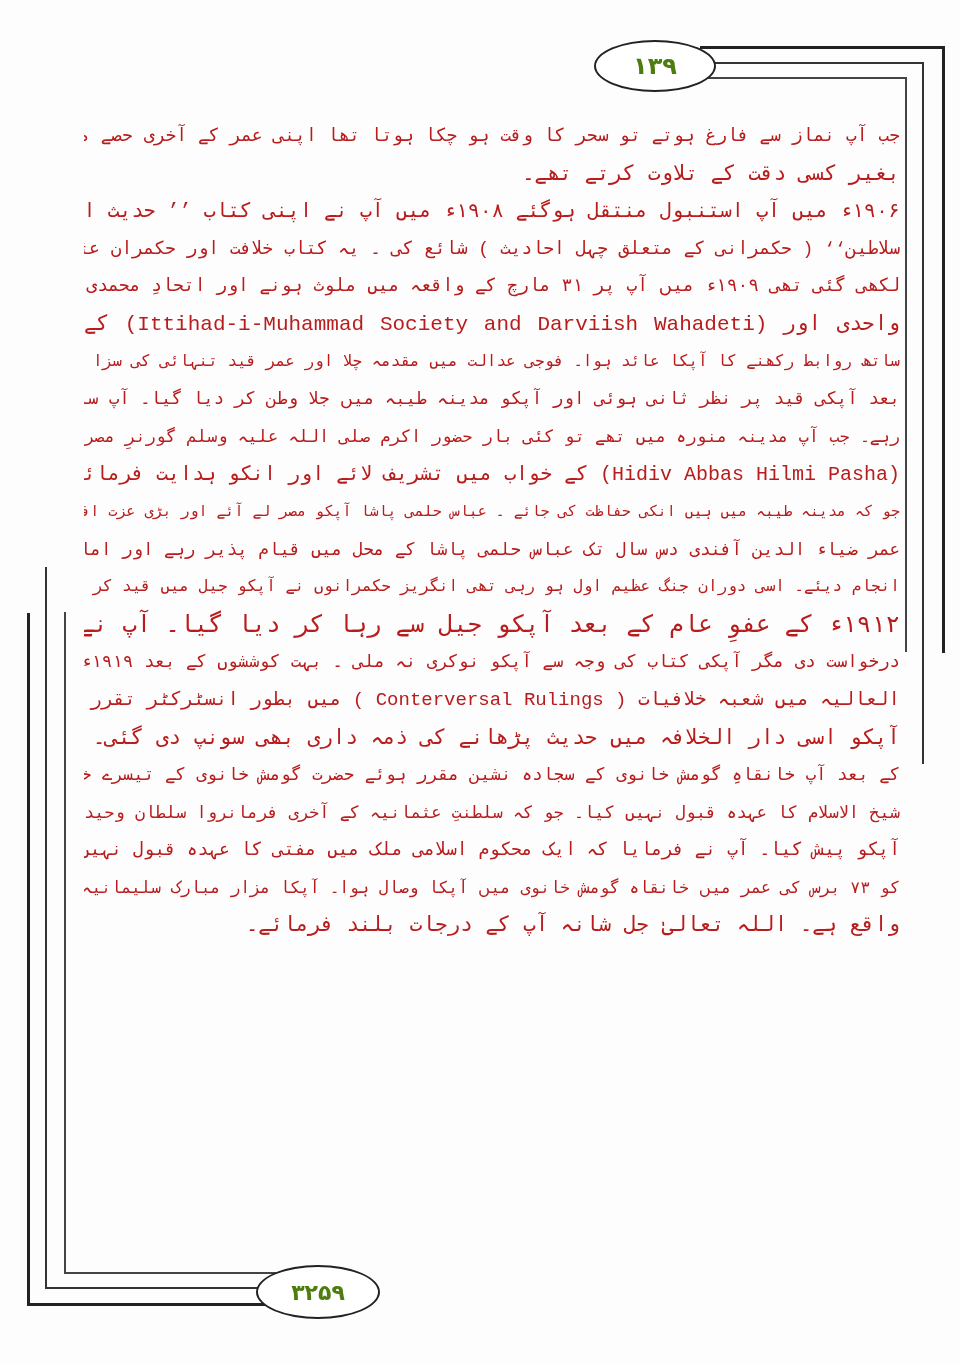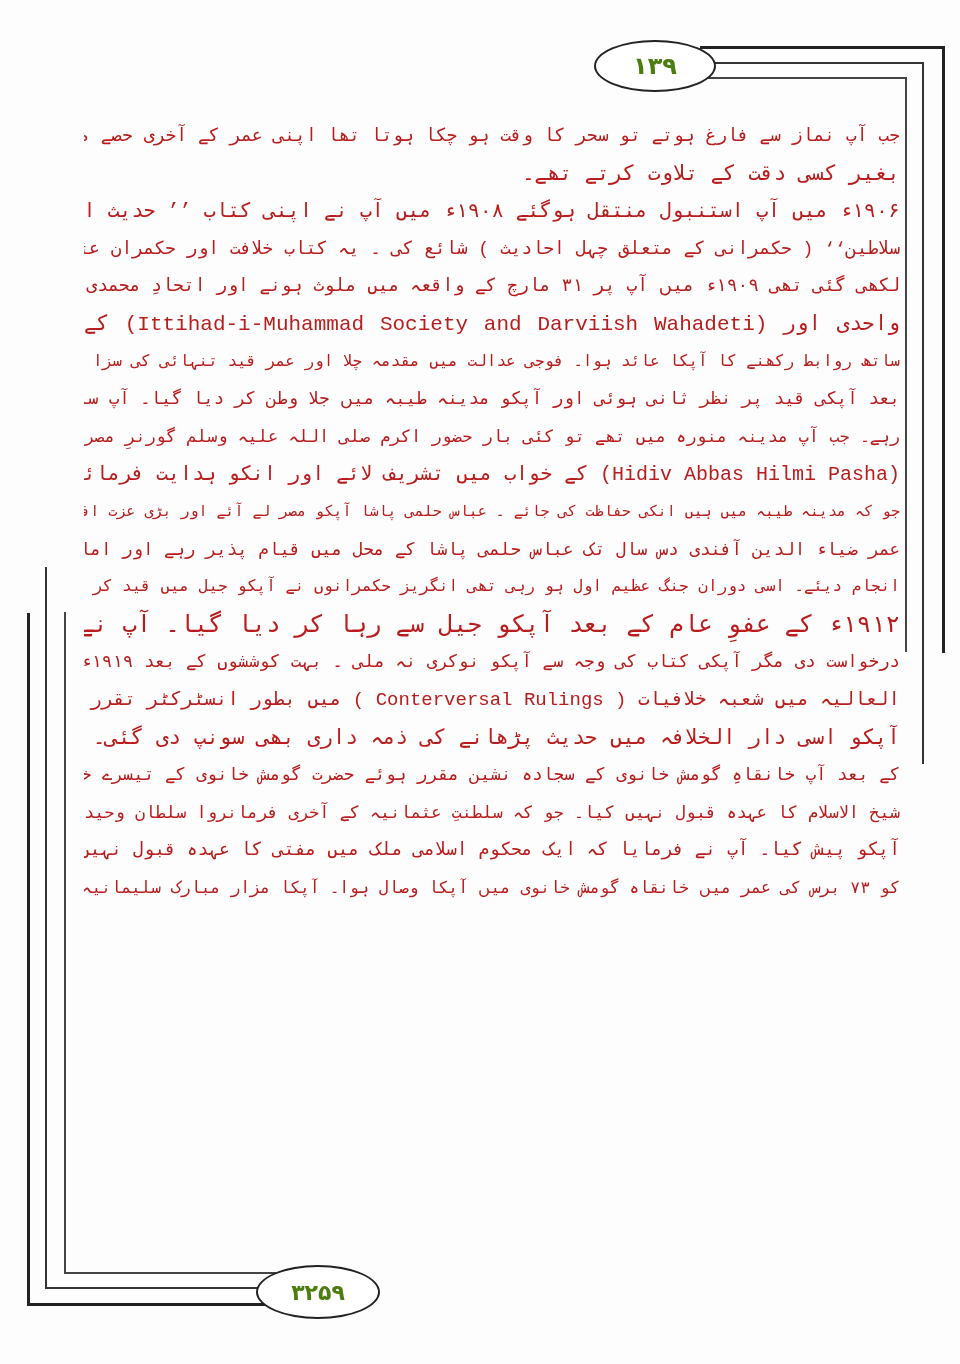--- a/index.html
+++ b/index.html
@@ -58,14 +58,15 @@
     <span class="line" style="display: block; font-size: 17.5px;">عمر ضیاء الدین آفندی دس سال تک عباس حلمی پاشا کے محل میں قیام پذیر رہے اور امام اور معلم کے فرائض</span>
     <span class="line" style="display: block; font-size: 16px;">انجام دیئے۔ اسی دوران جنگ عظیم اول ہو رہی تھی انگریز حکمرانوں نے آپکو جیل میں قید کر دیا ۔ ۱۴ اپریل</span>
     <span class="line" style="display: block; font-size: 24px;">۱۹۱۲ء کے عفوِ عام کے بعد آپکو جیل سے رہا کر دیا گیا۔ آپ نے شیخ الاسلام کے دفتر میں نوکری کی</span>
     <span class="line" style="display: block; font-size: 17.5px;">درخواست دی مگر آپکی کتاب کی وجہ سے آپکو نوکری نہ ملی ۔ بہت کوششوں کے بعد ۱۹۱۹ء میں دار الخلافہ</span>
     <span class="line" style="display: block; font-size: 19px;">العالیہ میں شعبہ خلافیات ( Conterversal Rulings ) میں بطور انسٹرکٹر تقرر ہوا۔ دوسرے ہی سال</span>
     <span class="line last" style="display: block;">آپکو اسی دار الخلافہ میں حدیث پڑھانے کی ذمہ داری بھی سونپ دی گئی۔</span>
     <span class="line" style="display: block; font-size: 17.5px;">کے بعد آپ خانقاہِ گومش خانوی کے سجادہ نشین مقرر ہوئے حضرت گومش خانوی کے تیسرے خلیفہ کی حیثیت</span>
     <span class="line" style="display: block; font-size: 17px;">شیخ الاسلام کا عہدہ قبول نہیں کیا۔ جو کہ سلطنتِ عثمانیہ کے آخری فرمانروا سلطان وحید الدین نے ذاتی طور پر</span>
     <span class="line" style="display: block; font-size: 18px;">آپکو پیش کیا۔ آپ نے فرمایا کہ ایک محکوم اسلامی ملک میں مفتی کا عہدہ قبول نہیں کیا جا سکتا۔ ۳۰ نومبر ۱۹۲۰ء</span>
     <span class="line" style="display: block; font-size: 16.5px;">کو ۷۳ برس کی عمر میں خانقاہ گومش خانوی میں آپکا وصال ہوا۔ آپکا مزار مبارک سلیمانیہ مسجد کے قبرستان میں</span>
+    <span class="line last" style="display: block;">واقع ہے۔ اللہ تعالیٰ جل شانہ آپ کے درجات بلند فرمائے۔</span>
   </div>
 </div>
 
 </body></html>

